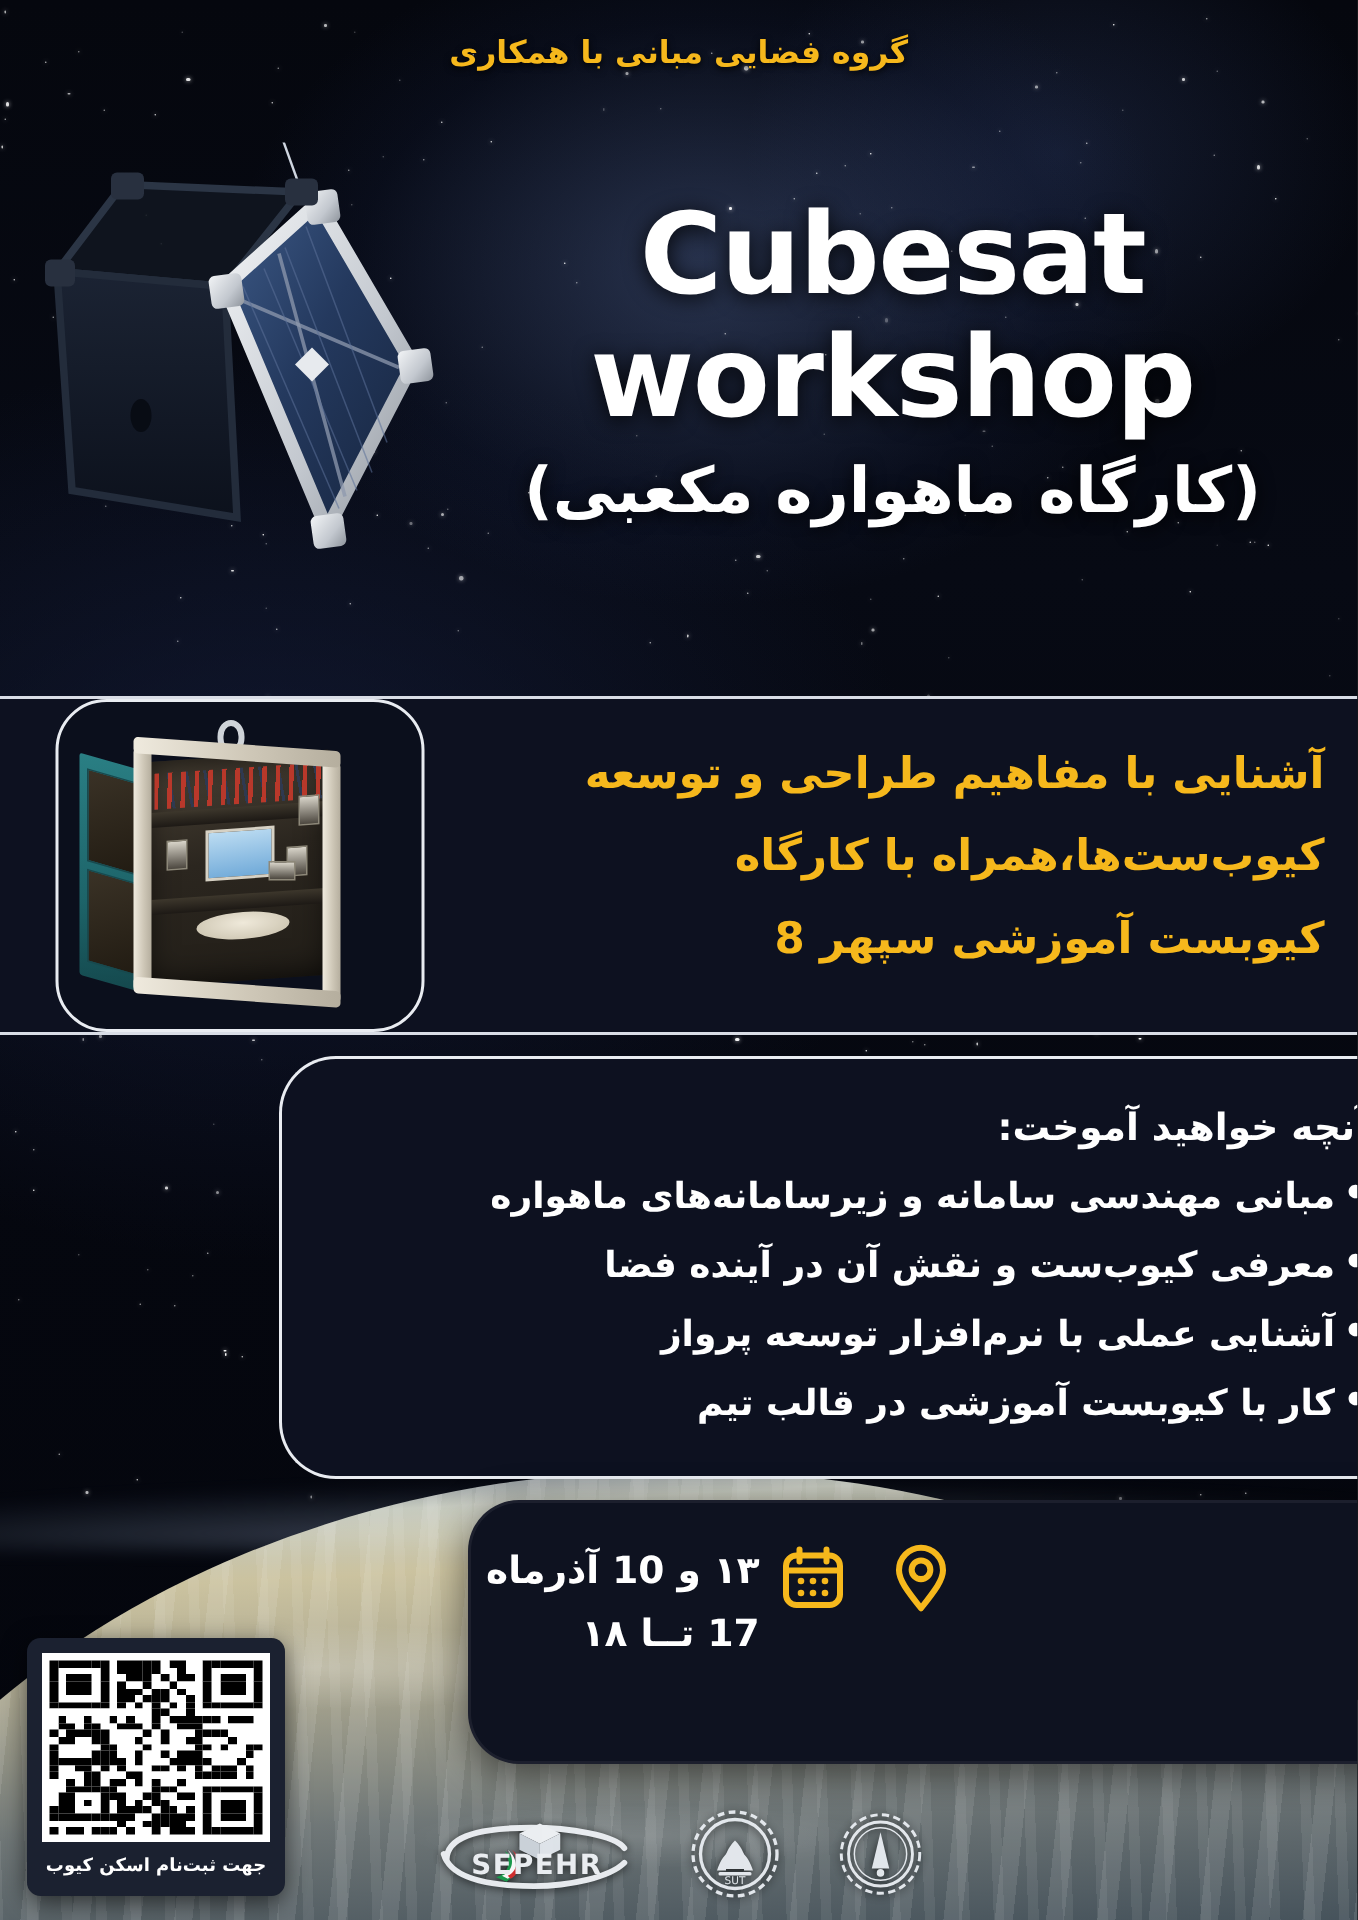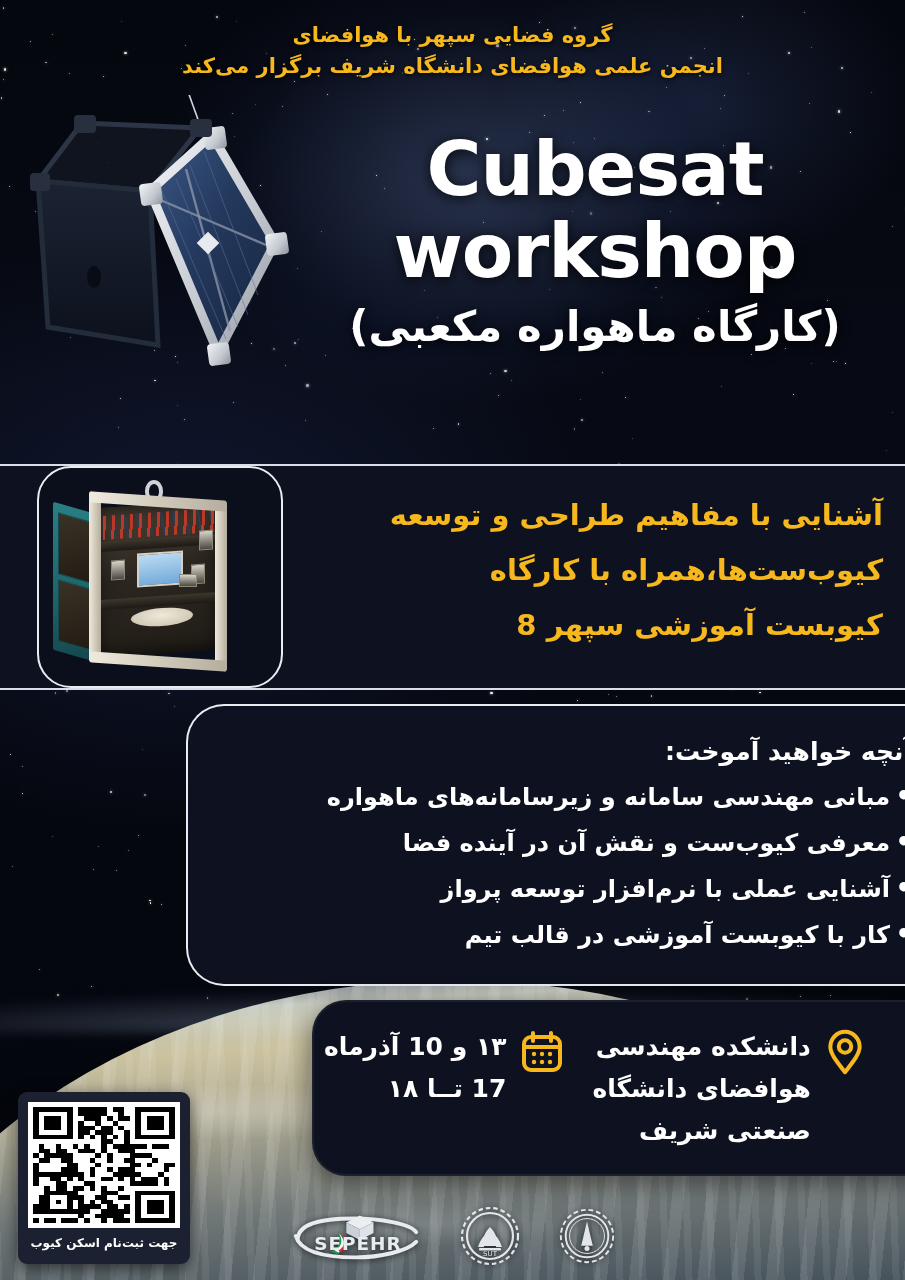--- a/index.html
+++ b/index.html
@@ -659,22 +659,21 @@
       <rect x="200" y="24" width="22" height="18" rx="4"></rect>
       <rect x="40" y="78" width="20" height="18" rx="4"></rect>
     </g>
   </svg>
 
   <div class="earth-glow"></div>
   <div class="earth"></div>
   <div class="earth-clouds"></div>
 
   <div class="header">
-    <div class="line">گروه فضایی سپهر با هوافضای</div>
-    <div class="line">انجمن علمی هوافضای دانشگاه شریف برگزار می‌کند</div>
+    <div class="line">گروه فضایی مبانی با همکاری</div>
   </div>
 
   <div class="title-block">
     <div class="title-en">Cubesat</div>
     <div class="title-en">workshop</div>
     <div class="title-fa">(کارگاه ماهواره مکعبی)</div>
   </div>
 
   <div class="desc-band">
     <div class="desc-text">
@@ -743,25 +742,20 @@
       </div>
     </div>
 
     <div class="info-col loc">
       <span class="info-icon">
         <svg width="44" height="48" viewBox="0 0 24 26" fill="none" stroke="#F6B81C" stroke-width="2.2" stroke-linejoin="round">
           <path d="M12 24c5.2-6.6 8-10.3 8-13.8C20 5.7 16.4 2 12 2S4 5.7 4 10.2C4 13.7 6.8 17.4 12 24z"></path>
           <circle cx="12" cy="10" r="3.4"></circle>
         </svg>
       </span>
-      <div class="info-lines">
-        <div>دانشکده مهندسی</div>
-        <div>هوافضای دانشگاه</div>
-        <div>صنعتی شریف</div>
-      </div>
     </div>
 
   </div>
 
   <div class="qr-block">
     <div class="qr-canvas">
       <div class="qr-grid" id="qrGrid">
           <span style="background:#000"></span>
           <span style="background:#000"></span>
           <span style="background:#000"></span>

